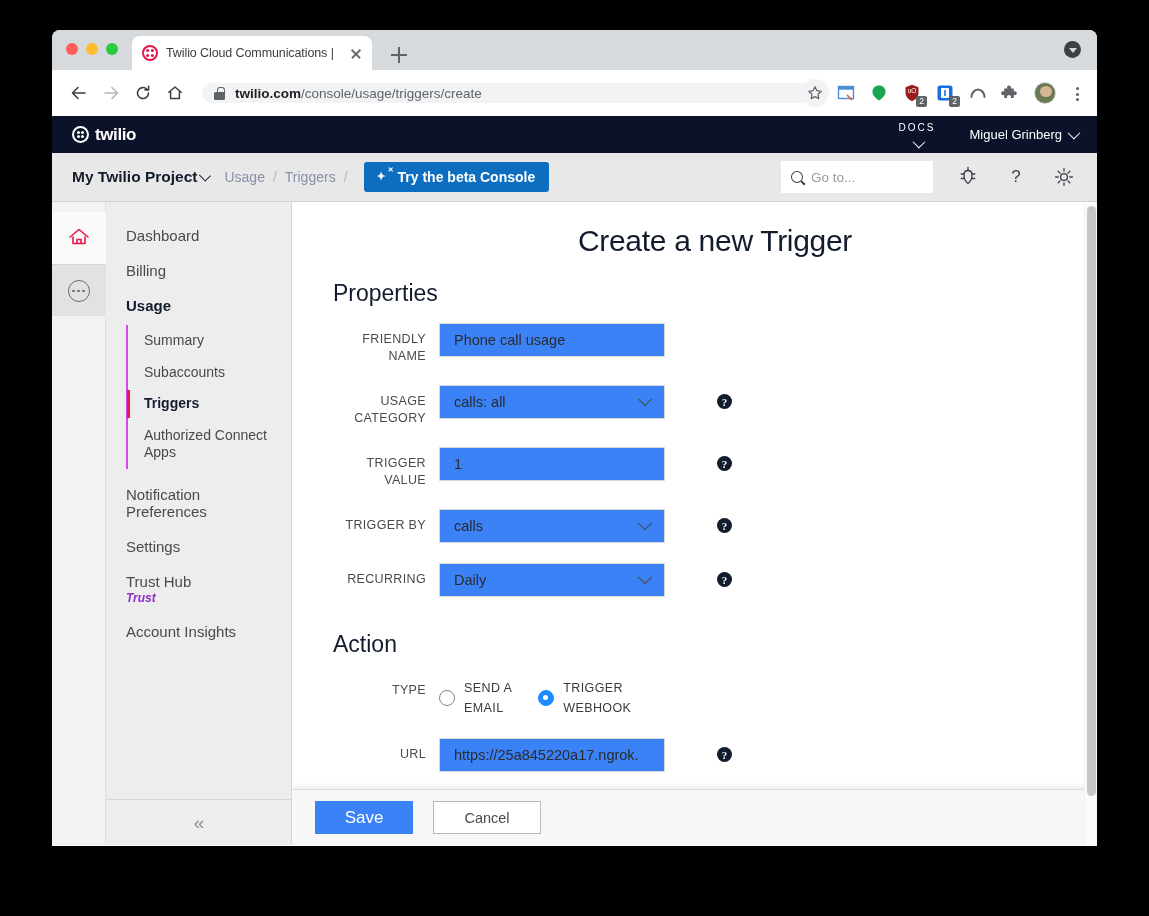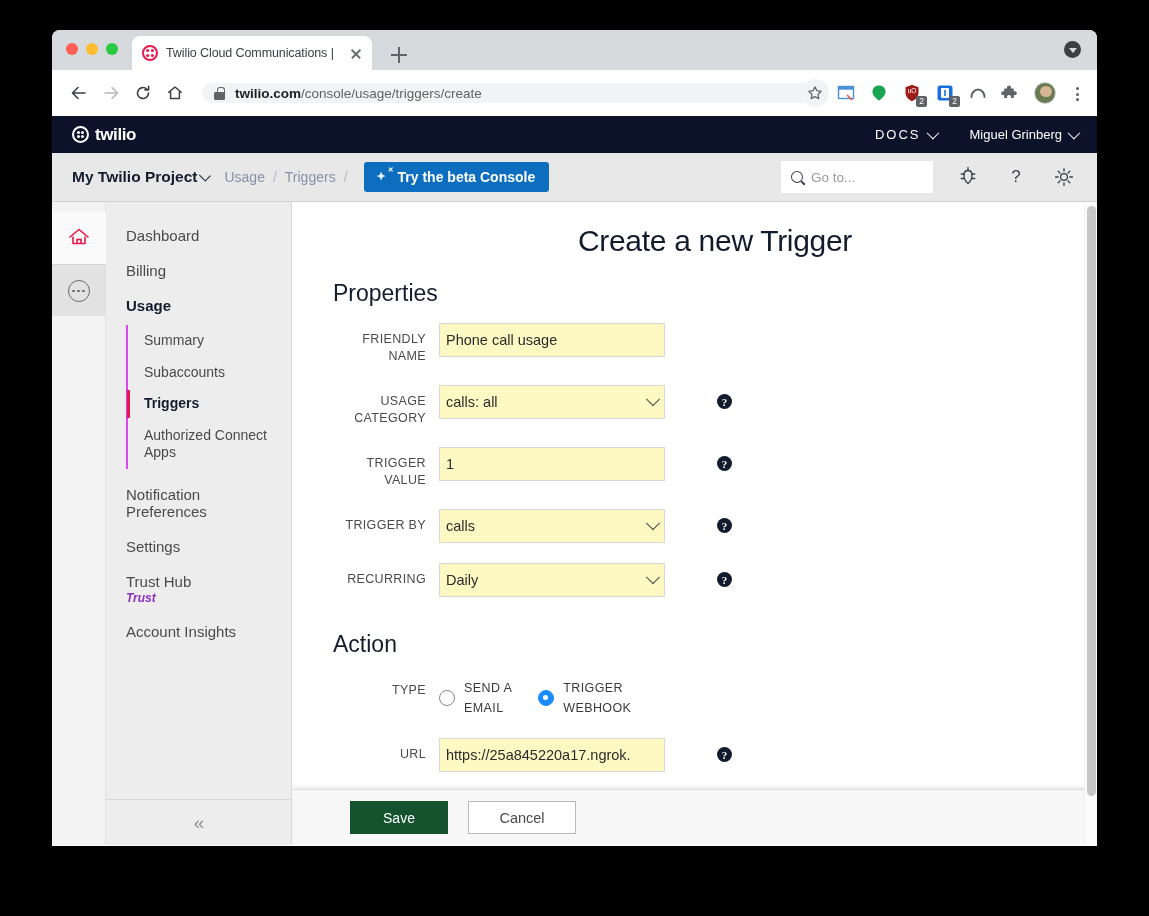--- a/index.html
+++ b/index.html
@@ -194,21 +194,21 @@
   .logo-mark i:nth-child(3){ left: 2.6px; bottom: 2.6px; }
   .logo-mark i:nth-child(4){ right: 2.6px; bottom: 2.6px; }
 
   .hdr-right {
     margin-left: auto; display: flex; align-items: center; gap: 34px;
   }
   .hdr-link {
     color: #fff; font-size: 13px;
     display: flex; align-items: center; gap: 6px;
   }
-  .hdr-link.docs { letter-spacing: 2px; font-size: 13px; }
+  .hdr-link.docs { letter-spacing: 2px; font-size: 10px; flex-direction: column; }
   .chev {
     width: 9px; height: 9px;
     border-right: 1.4px solid currentColor;
     border-bottom: 1.4px solid currentColor;
     transform: rotate(45deg) translateY(-2px);
     display:block; flex: 0 0 9px;
   }
 
   
   .subheader {
@@ -350,24 +350,24 @@
     width: 106px; flex: 0 0 106px;
     text-align: right; padding-right: 13px;
     font-size: 12.5px; color: #4a4a4a;
     letter-spacing: 0.35px; line-height: 17px;
     padding-top: 8px;
   }
   .f-control { position: relative; }
   .txtinput, .selbox {
     width: 226px; height: 34px;
     border: 1px solid #d8d8d8;
-    background: #fef9c3;
+    background: #3b82f6;
     font-size: 14.5px; color: #2b2b2b;
     display: flex; align-items: center;
-    padding: 0 6px;
+    padding: 0 14px;
   }
   .selbox { justify-content: space-between; }
   .sel-chev {
     width: 10px; height: 10px;
     border-right: 1.5px solid #4a4a4a;
     border-bottom: 1.5px solid #4a4a4a;
     transform: rotate(45deg) translate(-2px,-2px);
     flex: 0 0 10px;
   }
   .help {
@@ -402,25 +402,24 @@
     position: absolute;
     left: 0; right: 0; bottom: 0;
     height: 56px;
     background: #f7f7f7;
     border-top: 1px solid #dcdcdc;
     box-shadow: 0 -2px 5px rgba(0,0,0,0.09);
     display: flex; align-items: center;
     padding-left: 23px; gap: 20px;
   }
   .btn-save {
-    background: #14532d; color: #fff;
+    background: #3b82f6; color: #fff;
     width: 98px; height: 33px;
     display: flex; align-items: center; justify-content: center;
-    font-size: 14px;
-    margin-left: 35px;
+    font-size: 17px;
   }
   .btn-cancel {
     background: #fff; color: #4a4a4a;
     border: 1px solid #b9b9b9;
     width: 108px; height: 33px;
     display: flex; align-items: center; justify-content: center;
     font-size: 14.5px;
   }
 
   

